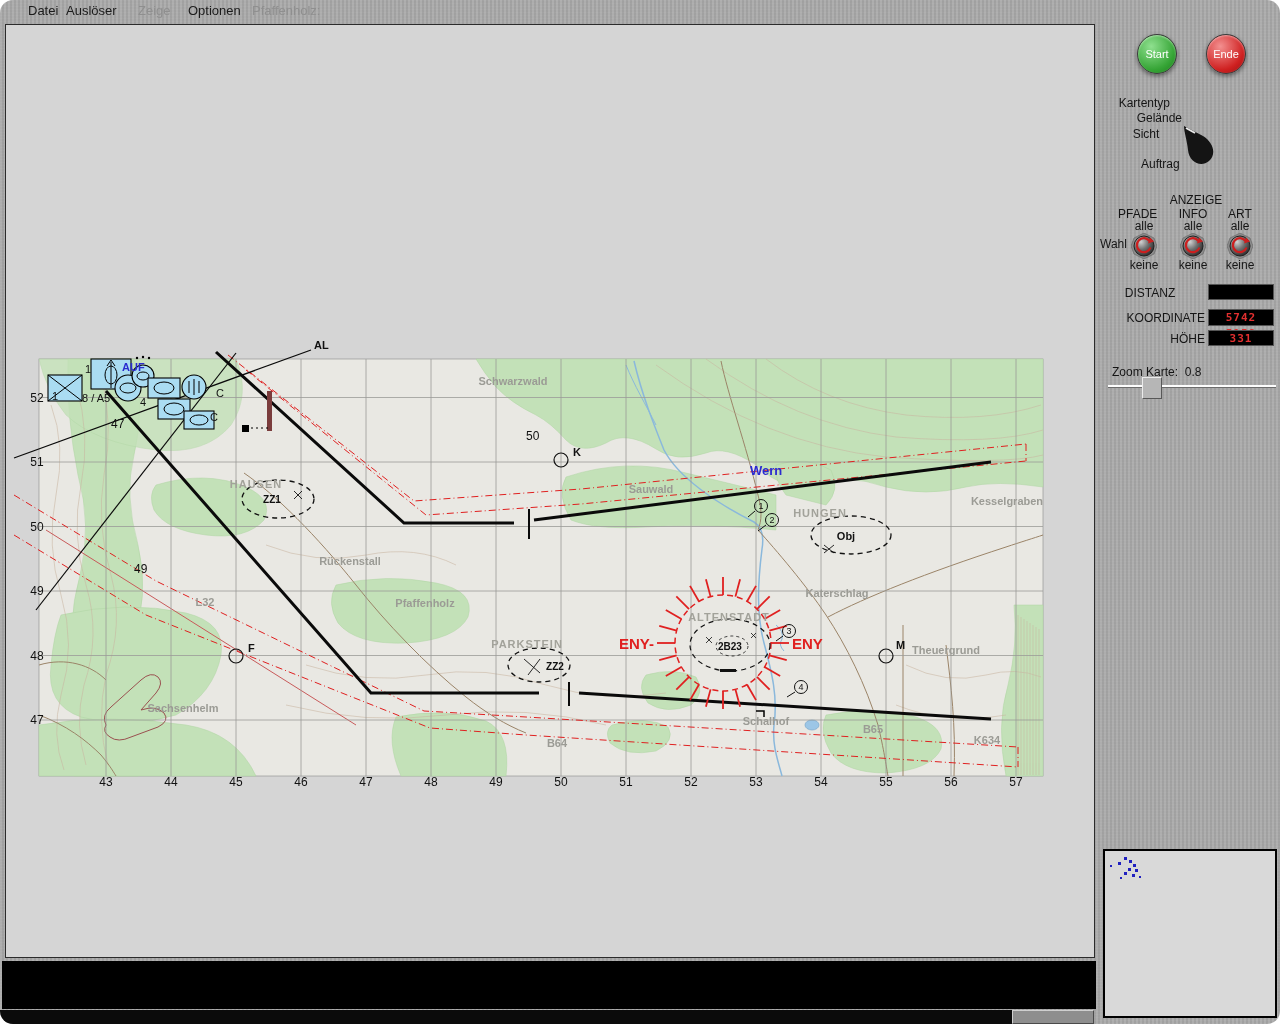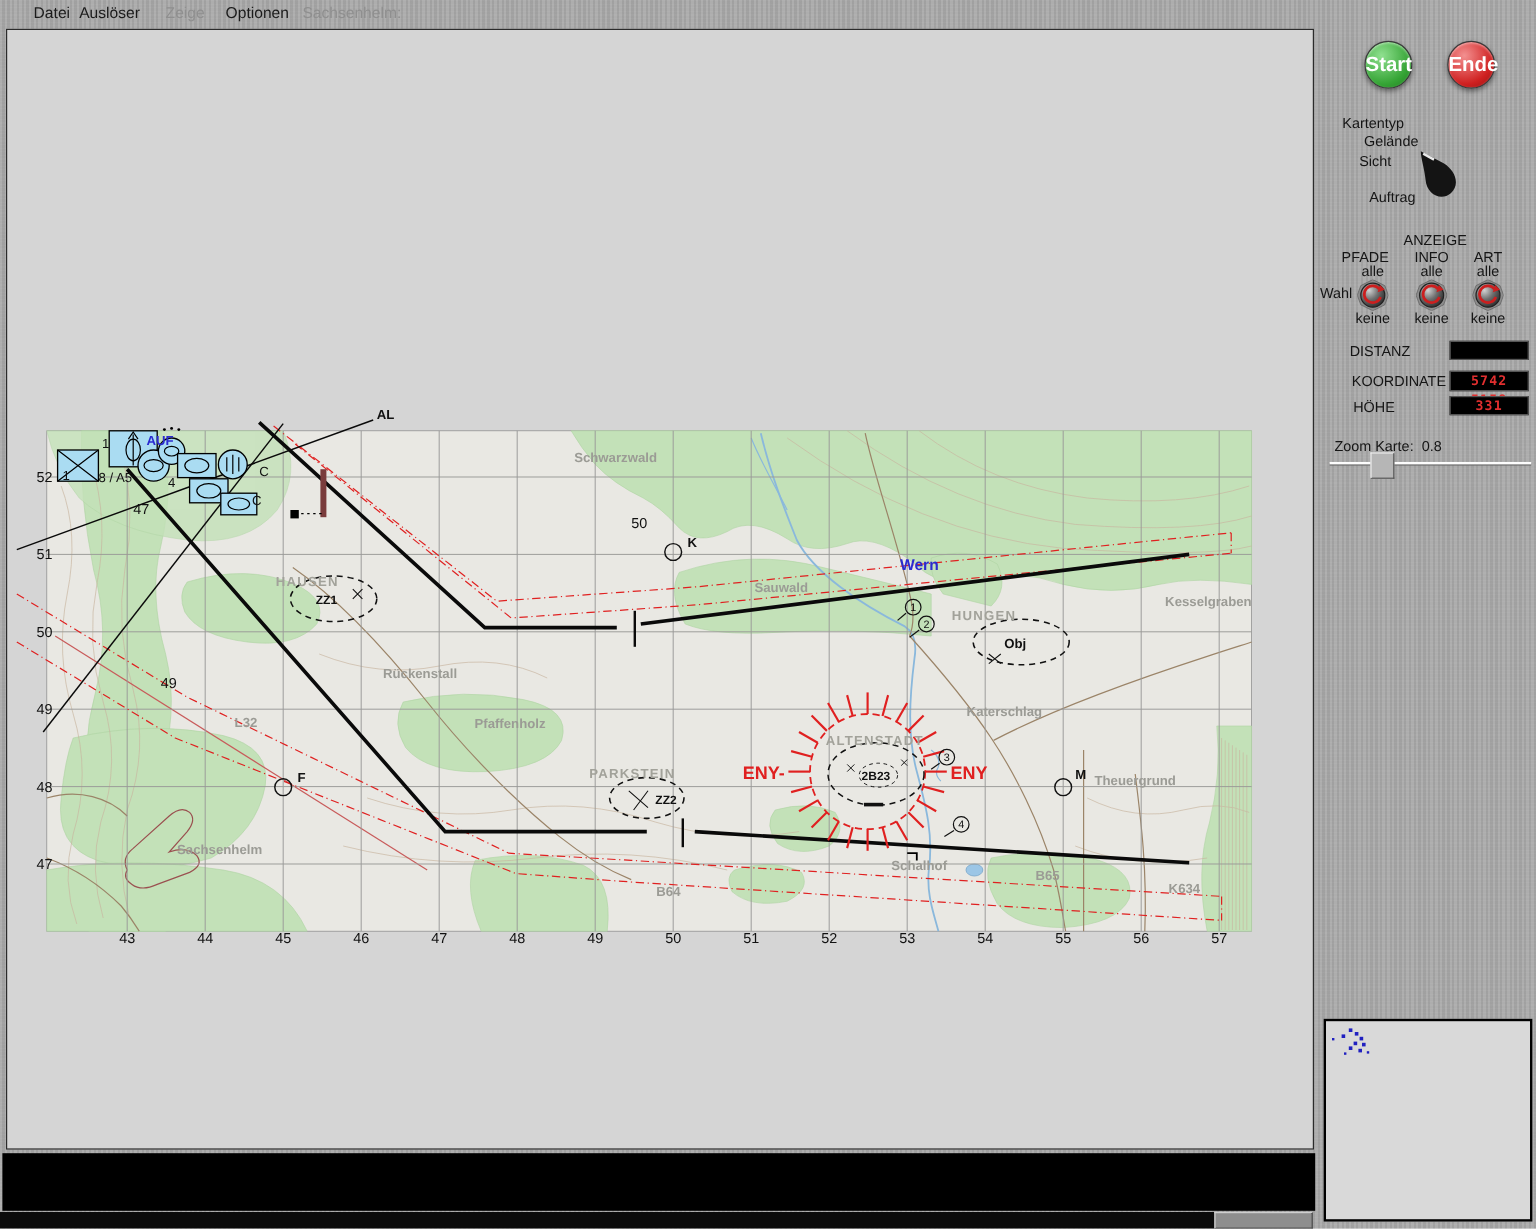--- a/index.html
+++ b/index.html
@@ -1,21 +1,21 @@
 <!DOCTYPE html>
 <html><head>
 <meta charset="utf-8">
 <style>
   html,body{margin:0;padding:0;}
   #root{position:relative;width:1280px;height:1024px;overflow:hidden;
     background:#a9a9a9;
     background-image:
       repeating-linear-gradient(90deg, rgba(255,255,255,.05) 0 2px, rgba(0,0,0,.05) 2px 4px),
       repeating-linear-gradient(0deg, rgba(255,255,255,.04) 0 1px, rgba(0,0,0,0) 1px 3px);
-    font-family:"Liberation Sans",sans-serif;}
+    font-family:"Liberation Sans",sans-serif;border-radius:13px;}
   
   #menubar{position:absolute;left:0;top:0;width:1280px;height:21px;}
   .menu-item{position:absolute;top:3px;font-size:13px;color:#1b1b1b;cursor:default;}
   .menu-item.disabled{color:#8f8f8f;}
   
   #viewport{position:absolute;left:5px;top:24px;width:1090px;height:934px;
     background:#d5d5d5;border:1px solid #2b2b2b;box-sizing:border-box;}
   #mapsvg{position:absolute;left:0;top:0;}
   text{font-family:"Liberation Sans",sans-serif;}
   .axis{font-size:12px;fill:#111;}
@@ -23,22 +23,22 @@
   .placeCaps{font-size:11px;fill:#a2a29a;font-weight:bold;letter-spacing:1px;}
   .inlineNum{font-size:12px;fill:#111;}
   .mkLetter{font-size:11px;fill:#111;font-weight:bold;}
   .small{font-size:9px;fill:#111;}
   .unit{fill:#aadcf2;stroke:#000;stroke-width:1.1;}
   .uglyph{stroke:#000;stroke-width:1;fill:none;}
   .utext{font-size:11px;fill:#111;}
   .blueLbl{fill:#2b2bd0;font-weight:bold;}
   
   .rbtn{position:absolute;width:38px;height:38px;border-radius:50%;color:#fff;
-    font-size:17px;text-align:center;line-height:38px;border:1px solid #3a3a3a;
-    box-shadow:0 2px 4px rgba(0,0,0,.45), inset 0 1px 2px rgba(255,255,255,.5);cursor:pointer;font-weight:bold;}
+    font-size:11px;text-align:center;line-height:38px;border:1px solid #3a3a3a;
+    box-shadow:0 2px 4px rgba(0,0,0,.45), inset 0 1px 2px rgba(255,255,255,.5);cursor:pointer;}
   #start-btn{left:1137px;top:34px;background:radial-gradient(circle at 35% 30%,#8fe08f,#35a435 65%,#1d7a1d);}
   #ende-btn{left:1206px;top:34px;background:radial-gradient(circle at 35% 30%,#f39090,#cf2020 65%,#8f1212);}
   .plbl{position:absolute;font-size:12px;color:#151515;}
   .lcd{position:absolute;background:#000;border:1px solid #555;
     color:#e22f2f;font-family:"DejaVu Sans Mono",monospace;font-size:11px;font-weight:bold;
     text-align:center;letter-spacing:1px;box-sizing:border-box;}
   .kn{position:absolute;width:26px;height:26px;cursor:pointer;}
   #slider-track{position:absolute;left:1108px;top:385px;width:168px;height:2px;background:#fdfdfd;box-shadow:0 1px 0 #6c6c6c;}
   #slider-handle{position:absolute;left:1142px;top:377px;width:18px;height:20px;background:#b6b6b6;
     border:1px solid;border-color:#ececec #585858 #585858 #ececec;cursor:pointer;}
@@ -61,21 +61,21 @@
           <stop offset="1" stop-color="#2d2d2d"></stop>
       </radialGradient>
     </defs>
   </svg>
 
   <div id="menubar">
     <span class="menu-item" style="left:28px">Datei</span>
     <span class="menu-item" style="left:66px">Auslöser</span>
     <span class="menu-item disabled" style="left:138px">Zeige</span>
     <span class="menu-item" style="left:188px">Optionen</span>
-    <span class="menu-item disabled" style="left:252px">Sachsenhelm:</span>
+    <span class="menu-item disabled" style="left:252px">Pfaffenholz:</span>
   </div>
 
   <div id="viewport">
     <svg id="mapsvg" width="1088" height="932" viewBox="0 0 1088 932">
 
       <g>
         <rect x="33" y="334" width="1004" height="417" fill="#e9e8e3" stroke="#8a8a8a" stroke-width="0.6"></rect>
 
         <g fill="#c3e1b8" stroke="#afd4a2" stroke-width="0.5" stroke-linejoin="round">
           <path d="M470,334 L1037,334 L1037,462 Q990,455 960,462 Q920,472 880,462 Q840,448 800,458 Q780,462 765,452 L750,440 Q720,420 700,428 Q670,438 650,424 Q620,405 600,418 Q575,430 560,415 Q545,398 530,390 Q505,378 490,362 Q478,348 470,334 Z"></path>
@@ -360,21 +360,21 @@
     <polygon points="19,4.5 23,8.5 17,10.5" fill="#cc1f1f"></polygon>
   </svg>
   <div class="plbl" style="left:1214px;top:258px;width:52px;text-align:center">keine</div>
 
   <div class="plbl" style="left:1095px;top:286px;width:110px;text-align:center">DISTANZ</div>
   <div class="lcd" style="left:1208px;top:284px;width:66px;height:16px;line-height:15px"></div>
 
   <div class="plbl" style="left:1085px;top:311px;width:120px;text-align:right">KOORDINATE</div>
   <div class="lcd" style="left:1208px;top:309px;width:66px;height:17px;line-height:16px">5742 5158</div>
 
-  <div class="plbl" style="left:1085px;top:332px;width:120px;text-align:center">HÖHE</div>
+  <div class="plbl" style="left:1085px;top:332px;width:120px;text-align:right">HÖHE</div>
   <div class="lcd" style="left:1208px;top:330px;width:66px;height:16px;line-height:15px">331</div>
 
   <div class="plbl" style="left:1112px;top:365px">
     <span>Zoom Karte:</span>&nbsp;&nbsp;<span>0.8</span>
   </div>
   <div id="slider-track"></div>
   <div id="slider-handle"></div>
 
   <div id="minimap">
     <svg width="170" height="165">

